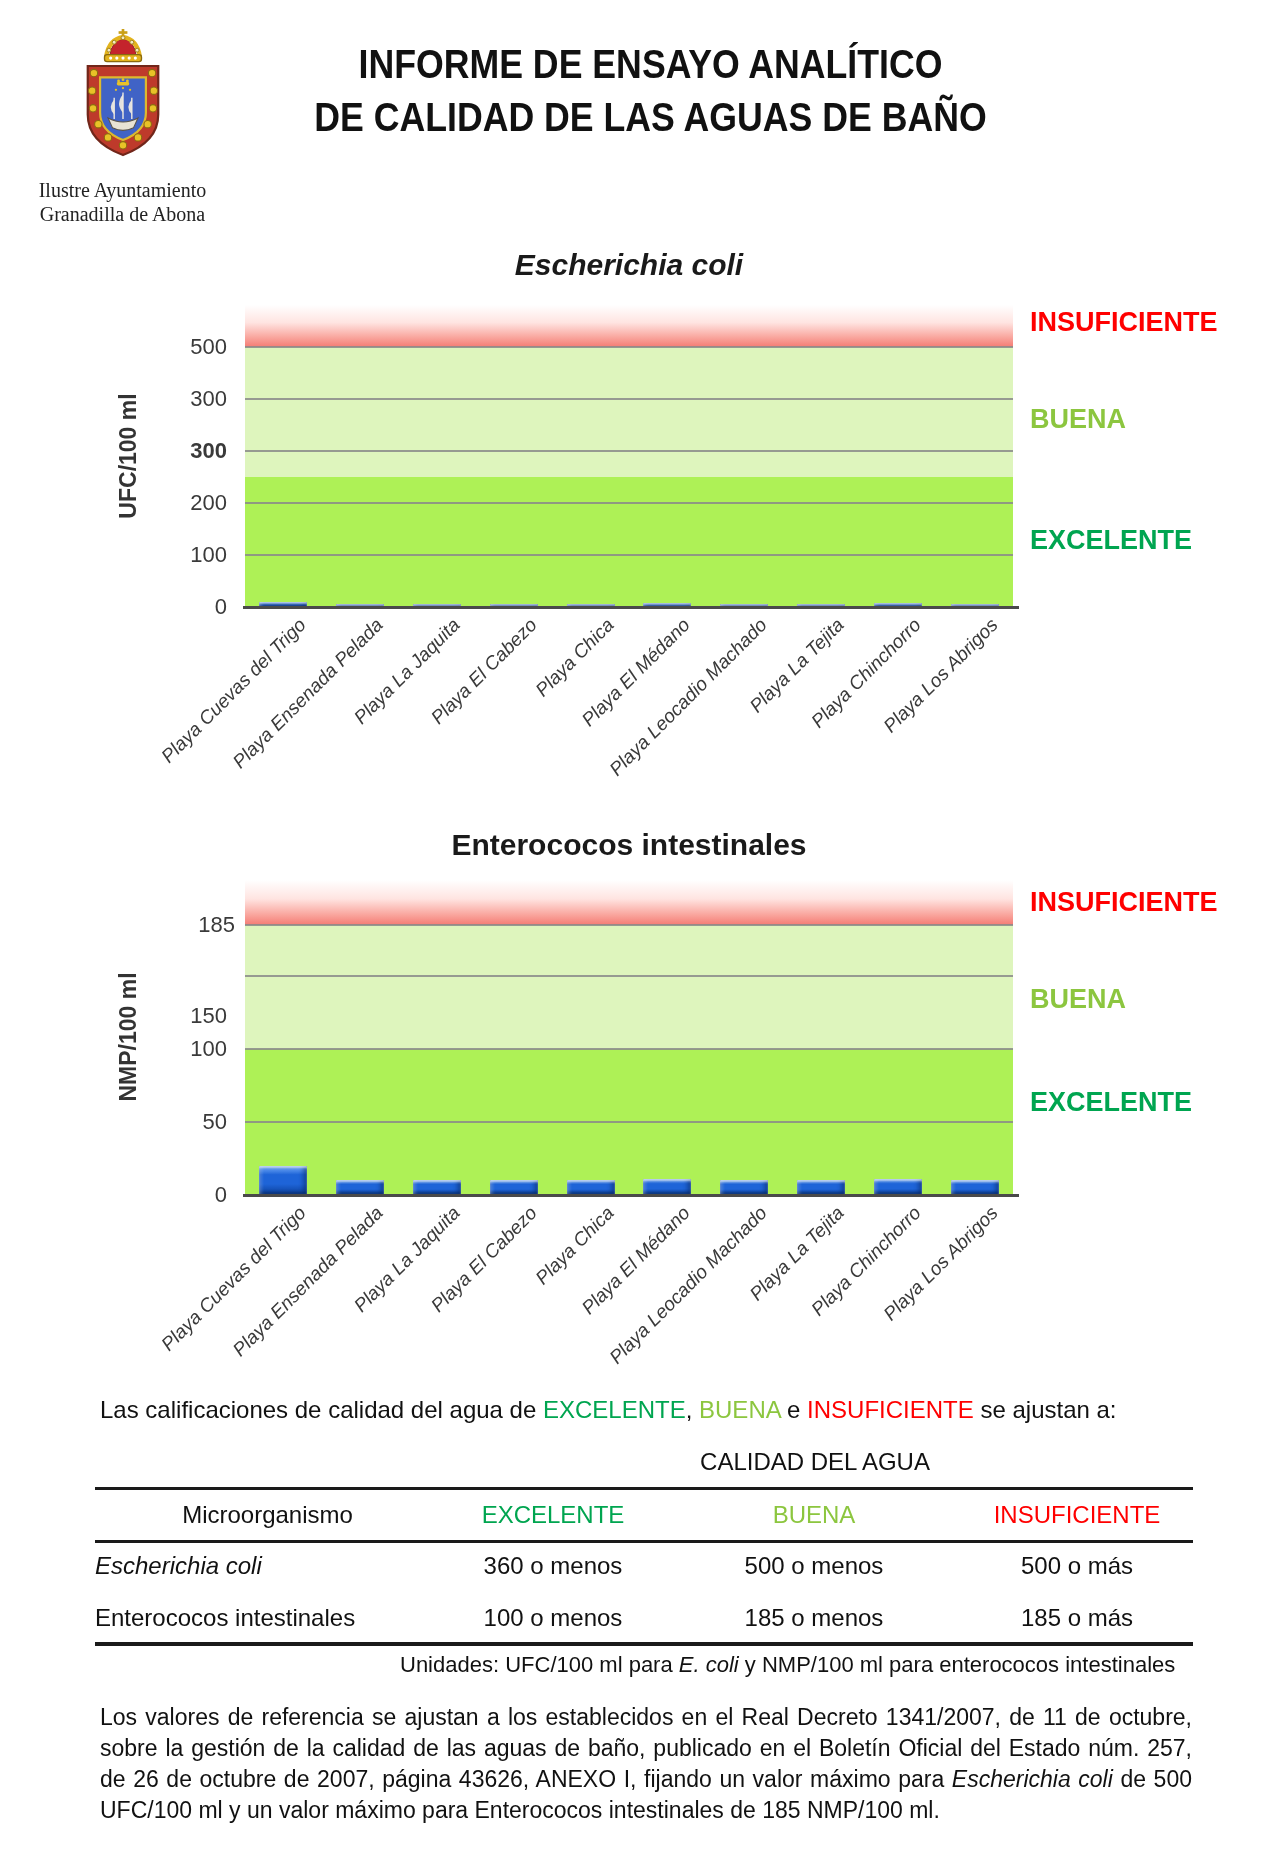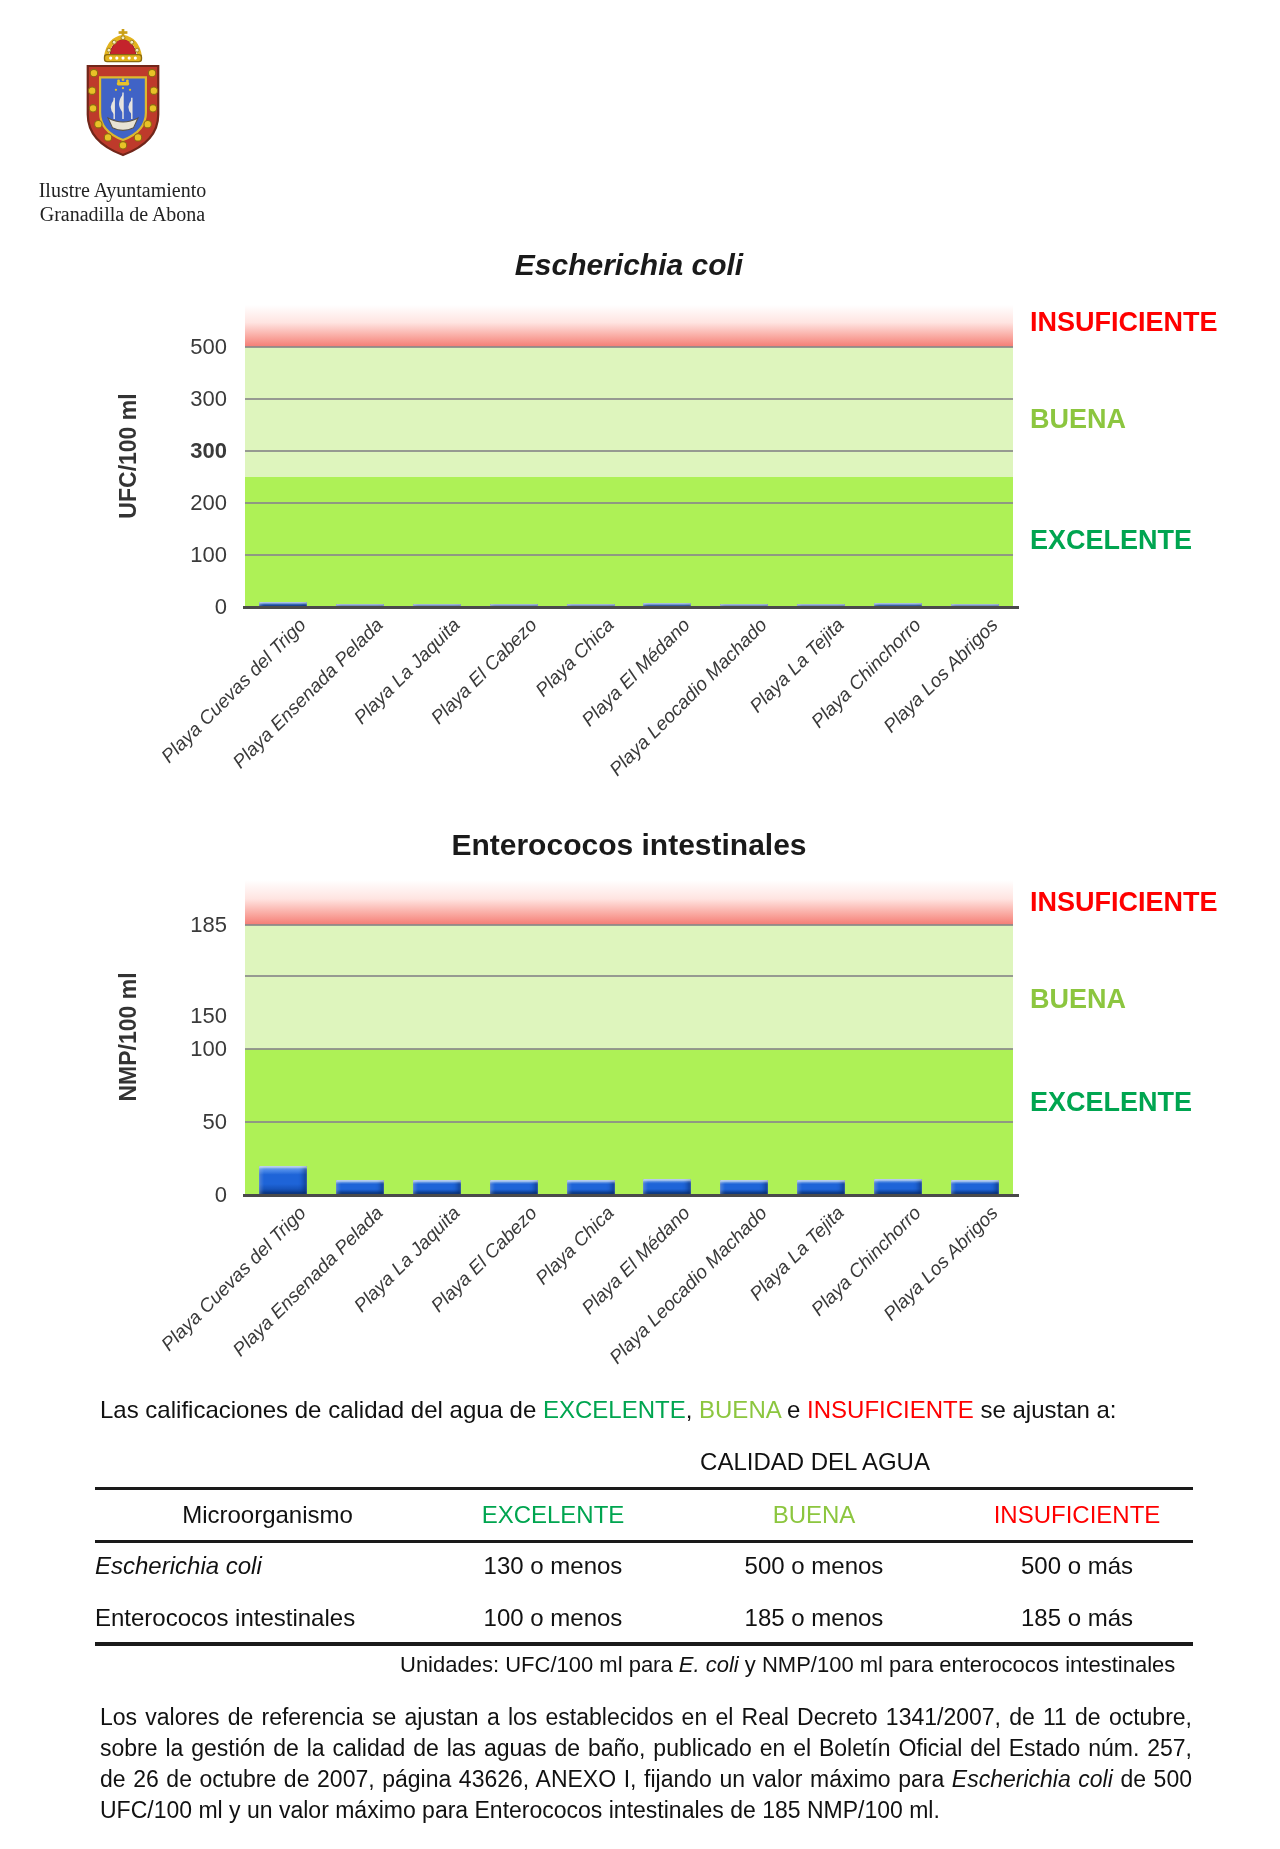--- a/index.html
+++ b/index.html
@@ -106,20 +106,26 @@
         <path d="M70 80 q-8 9 0 17 Z" fill="#ece8df" opacity=".95"></path>
         <path d="M43 101 Q60 110 77 101 L72 112 Q60 118 48 112 Z" fill="#E8E2D4" stroke="#5a5348" stroke-width="1.2"></path>
       </g>
     </svg>
     <div class="logo-caption">
       <div>Ilustre Ayuntamiento</div>
       <div>Granadilla de Abona</div>
     </div>
   </div>
 
+  <div class="doc-title">
+    <div class="t-inner">
+      <span class="tl">INFORME DE ENSAYO ANALÍTICO</span>
+      <span class="tl">DE CALIDAD DE LAS AGUAS DE BAÑO</span>
+    </div>
+  </div>
 
   <div class="chart-title italic" style="top:248px">Escherichia coli</div>
   <div class="y-unit" style="left:-26px;top:442px">UFC/100 ml</div>
   <div id="chart-layer-0" class="chart-layer">
       <div style="left: 245px; top: 305px; width: 768px; height: 41.6552px; background: linear-gradient(rgb(255, 255, 255) 0%, rgb(255, 228, 225) 42%, rgb(249, 164, 156) 78%, rgb(244, 124, 116) 100%);"></div>
       <div style="left: 245px; top: 346.655px; width: 768px; height: 130.172px; background: rgb(222, 245, 189);"></div>
       <div style="left: 245px; top: 476.828px; width: 768px; height: 130.172px; background: rgb(174, 241, 86);"></div>
       <div class="y-tick" style="left: 147px; top: 594px;">0</div>
       <div style="left: 245px; top: 553.931px; width: 768px; height: 2px; background: rgb(138, 138, 138); opacity: 0.85;"></div>
       <div class="y-tick" style="left: 147px; top: 541.931px;">100</div>
@@ -164,21 +170,21 @@
       <div style="left: 245px; top: 925.208px; width: 768px; height: 123.958px; background: rgb(222, 245, 189);"></div>
       <div style="left: 245px; top: 1049.17px; width: 768px; height: 145.833px; background: rgb(174, 241, 86);"></div>
       <div class="y-tick" style="left: 147px; top: 1182px;">0</div>
       <div style="left: 245px; top: 1121.08px; width: 768px; height: 2px; background: rgb(138, 138, 138); opacity: 0.85;"></div>
       <div class="y-tick" style="left: 147px; top: 1109.08px;">50</div>
       <div style="left: 245px; top: 1048.17px; width: 768px; height: 2px; background: rgb(138, 138, 138); opacity: 0.85;"></div>
       <div class="y-tick" style="left: 147px; top: 1036.17px;">100</div>
       <div style="left: 245px; top: 975.25px; width: 768px; height: 2px; background: rgb(138, 138, 138); opacity: 0.85;"></div>
       <div class="y-tick" style="left: 147px; top: 963.25px; margin-top: 40px;">150</div>
       <div style="left: 245px; top: 924.208px; width: 768px; height: 2px; background: rgb(138, 138, 138); opacity: 0.85;"></div>
-      <div class="y-tick" style="left: 147px; top: 912.208px;">185</div>
+      <div class="y-tick" style="left: 155px; top: 912.208px;">185</div>
       <div class="bar3d" style="left: 259.4px; top: 1165.83px; width: 48px; height: 29.1667px; background: linear-gradient(rgb(121, 176, 250) 0%, rgb(30, 100, 216) 30%, rgb(30, 100, 216) 62%, rgb(12, 63, 151) 100%);"></div>
       <div class="x-cat" style="left: -4.6px; top: 1202px;">Playa Cuevas del Trigo</div>
       <div class="bar3d" style="left: 336.2px; top: 1180.42px; width: 48px; height: 14.5833px; background: linear-gradient(rgb(121, 176, 250) 0%, rgb(30, 100, 216) 30%, rgb(30, 100, 216) 62%, rgb(12, 63, 151) 100%);"></div>
       <div class="x-cat" style="left: 72.2px; top: 1202px;">Playa Ensenada Pelada</div>
       <div class="bar3d" style="left: 413px; top: 1180.42px; width: 48px; height: 14.5833px; background: linear-gradient(rgb(121, 176, 250) 0%, rgb(30, 100, 216) 30%, rgb(30, 100, 216) 62%, rgb(12, 63, 151) 100%);"></div>
       <div class="x-cat" style="left: 149px; top: 1202px;">Playa La Jaquita</div>
       <div class="bar3d" style="left: 489.8px; top: 1180.42px; width: 48px; height: 14.5833px; background: linear-gradient(rgb(121, 176, 250) 0%, rgb(30, 100, 216) 30%, rgb(30, 100, 216) 62%, rgb(12, 63, 151) 100%);"></div>
       <div class="x-cat" style="left: 225.8px; top: 1202px;">Playa El Cabezo</div>
       <div class="bar3d" style="left: 566.6px; top: 1180.42px; width: 48px; height: 14.5833px; background: linear-gradient(rgb(121, 176, 250) 0%, rgb(30, 100, 216) 30%, rgb(30, 100, 216) 62%, rgb(12, 63, 151) 100%);"></div>
       <div class="x-cat" style="left: 302.6px; top: 1202px;">Playa Chica</div>
@@ -206,21 +212,21 @@
   <div class="rule" style="top:1487px"></div>
 
   <div class="cell c-name" style="top:1500px">Microorganismo</div>
   <div class="cell c1" style="top: 1500px; color: rgb(0, 165, 80);">EXCELENTE</div>
   <div class="cell c2" style="top: 1500px; color: rgb(140, 198, 63);">BUENA</div>
   <div class="cell c3" style="top: 1500px; color: rgb(255, 0, 0);">INSUFICIENTE</div>
 
   <div class="rule" style="top:1540px"></div>
 
   <div class="cell c-name row-name it" style="top:1551px">Escherichia coli</div>
-  <div class="cell c1" style="top:1551px">130 o menos</div>
+  <div class="cell c1" style="top:1551px">360 o menos</div>
   <div class="cell c2" style="top:1551px">500 o menos</div>
   <div class="cell c3" style="top:1551px">500 o más</div>
 
   <div class="cell c-name row-name" style="top:1603px">Enterococos intestinales</div>
   <div class="cell c1" style="top:1603px">100 o menos</div>
   <div class="cell c2" style="top:1603px">185 o menos</div>
   <div class="cell c3" style="top:1603px">185 o más</div>
 
   <div class="rule thick" style="top:1642px"></div>
 

